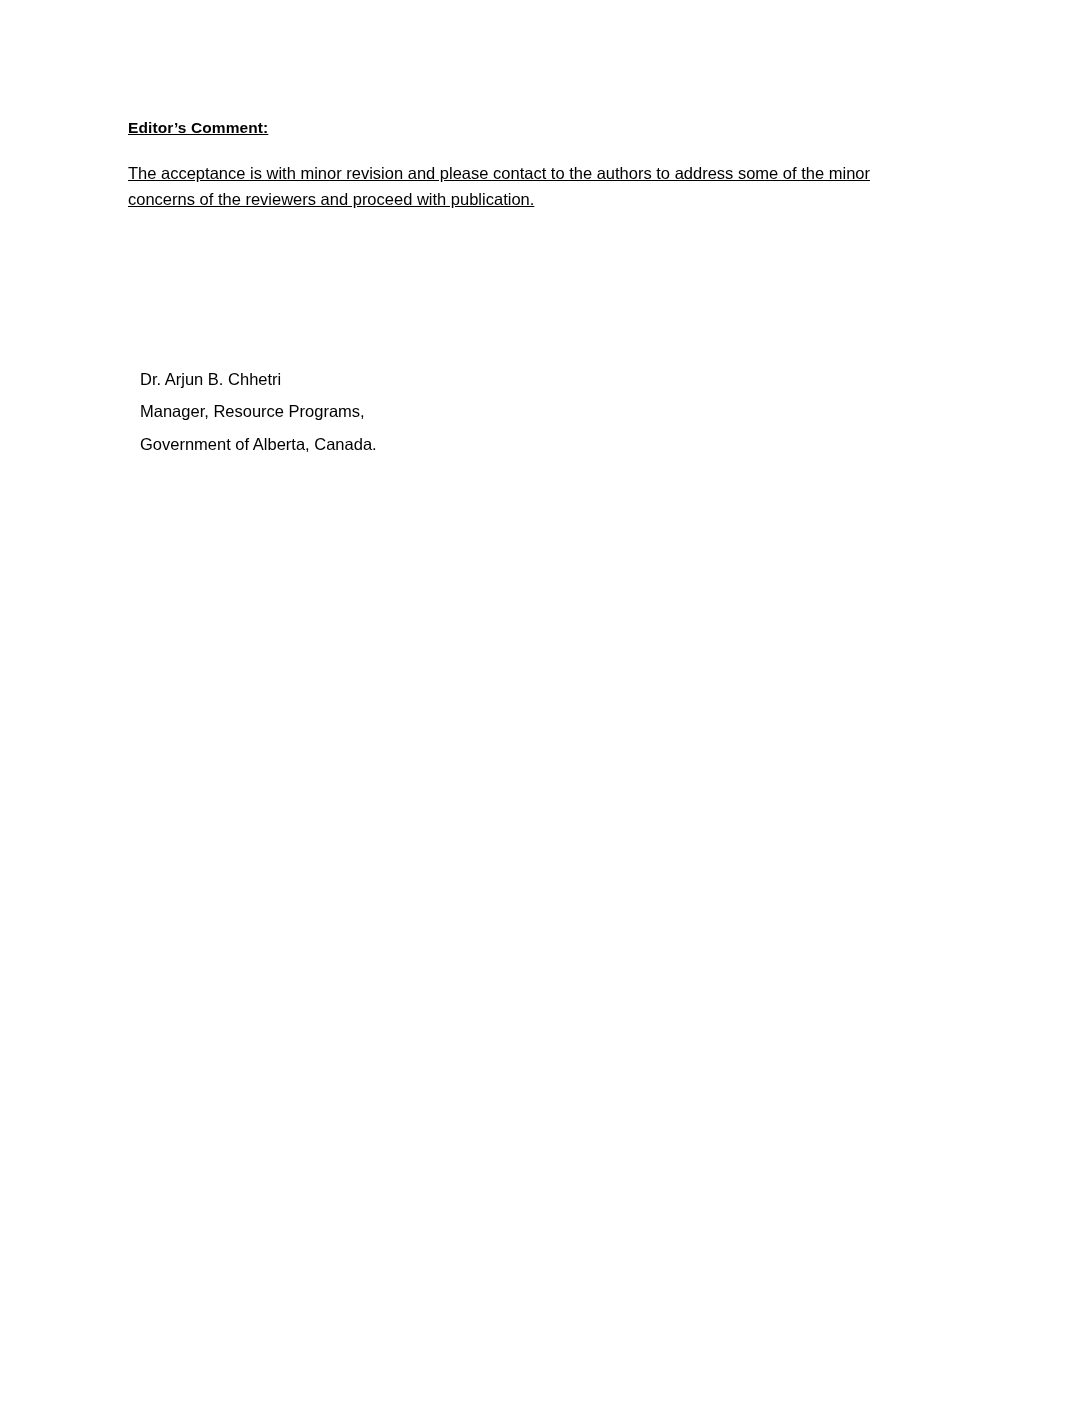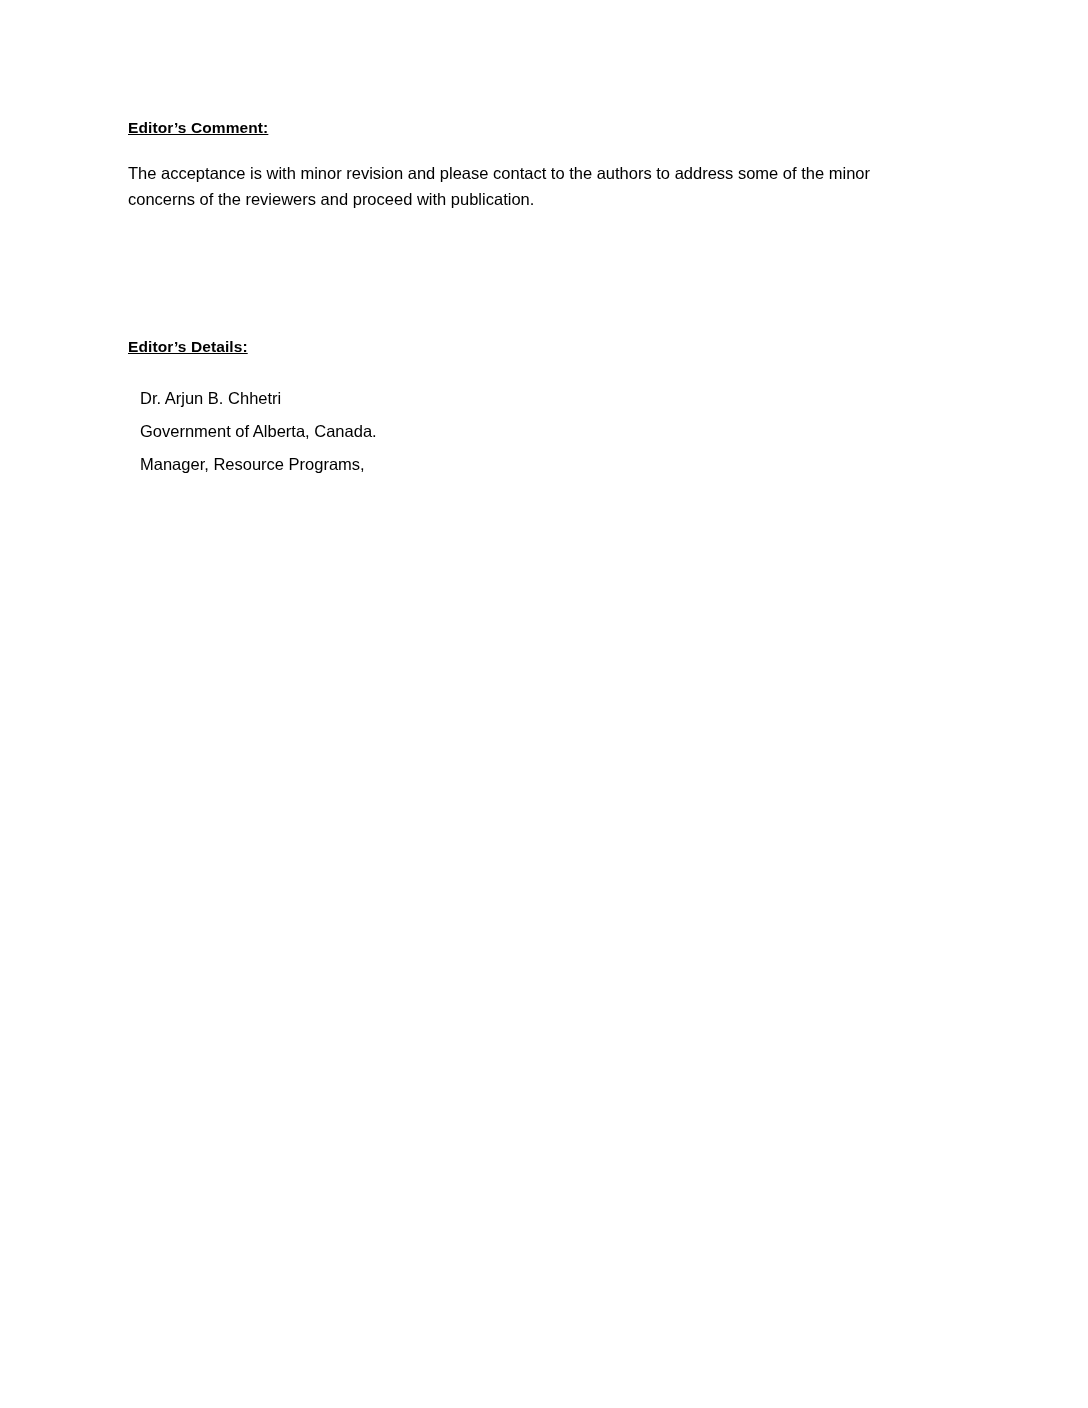--- a/index.html
+++ b/index.html
@@ -30,20 +30,21 @@
     letter-spacing: 0.1px;
     margin: 0;
     line-height: 1.25;
   }
   .para {
     font-size: 16.5px;
     line-height: 1.55;
     margin: 0;
     padding-top: 24px;
     text-align: left;
+    text-decoration: underline;
   }
   .gap-large {
     height: 124px;
   }
   .details-block {
     padding-top: 20px;
     font-size: 16.5px;
     line-height: 1.27;
   }
   .details-line {
@@ -56,22 +57,21 @@
 
 <div class="page">
   <div class="content">
 
     <h1 class="heading">Editor’s Comment:</h1>
 
     <p class="para">The acceptance is with minor revision and please contact to the authors to address some of the minor concerns of the reviewers and proceed with publication.</p>
 
     <div class="gap-large"></div>
 
-    <h1 class="heading">Editor’s Details:</h1>
 
     <div class="details-block">
       <p class="details-line">Dr. Arjun B. Chhetri</p>
+      <p class="details-line">Manager, Resource Programs,</p>
       <p class="details-line">Government of Alberta, Canada.</p>
-      <p class="details-line">Manager, Resource Programs,</p>
     </div>
 
   </div>
 </div>
 
 </body></html>

